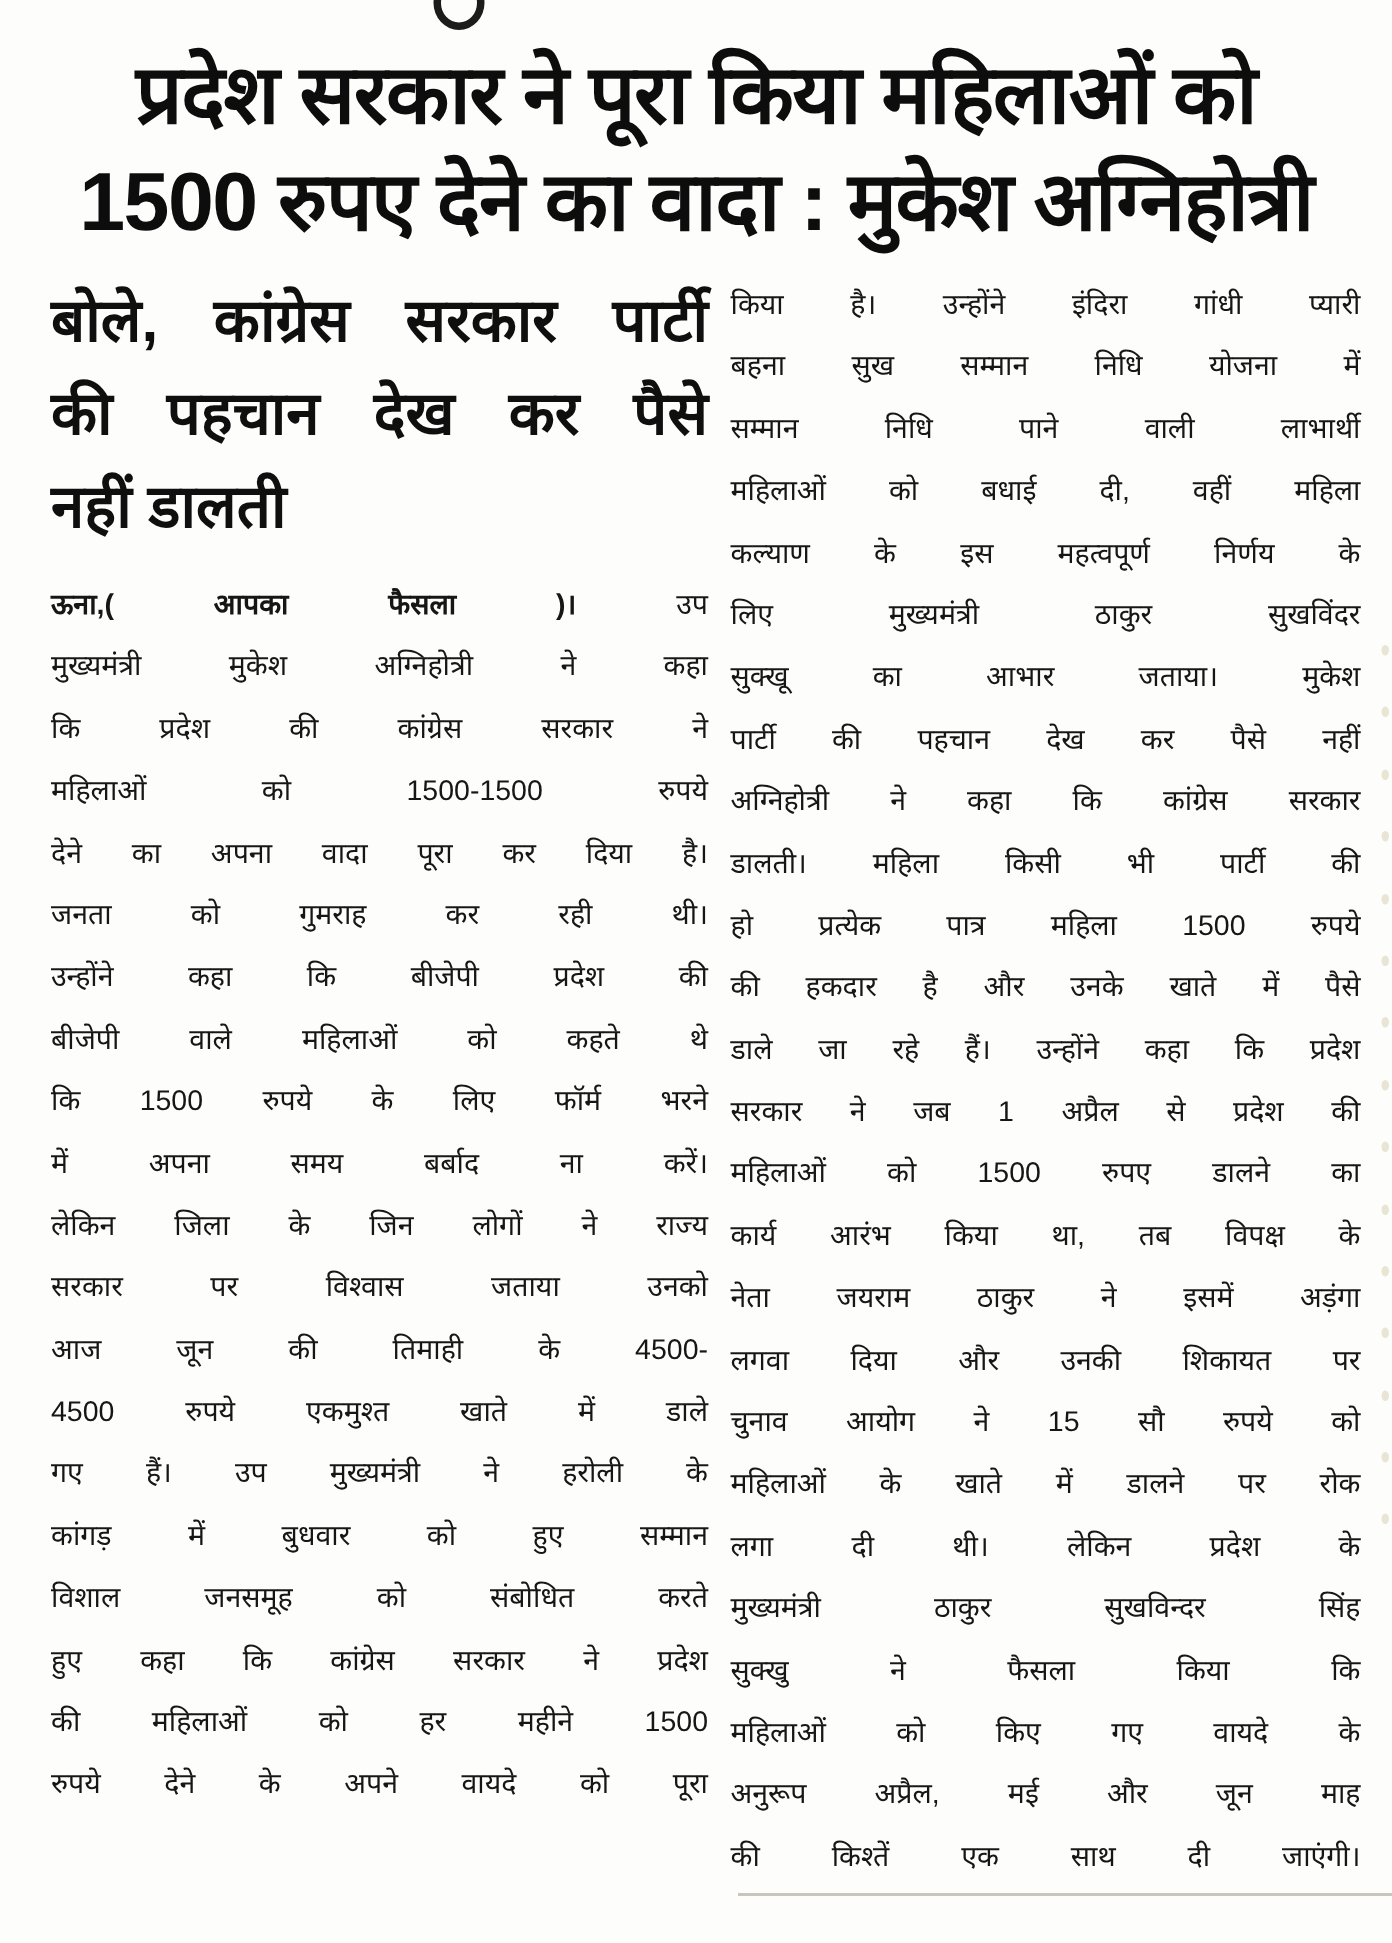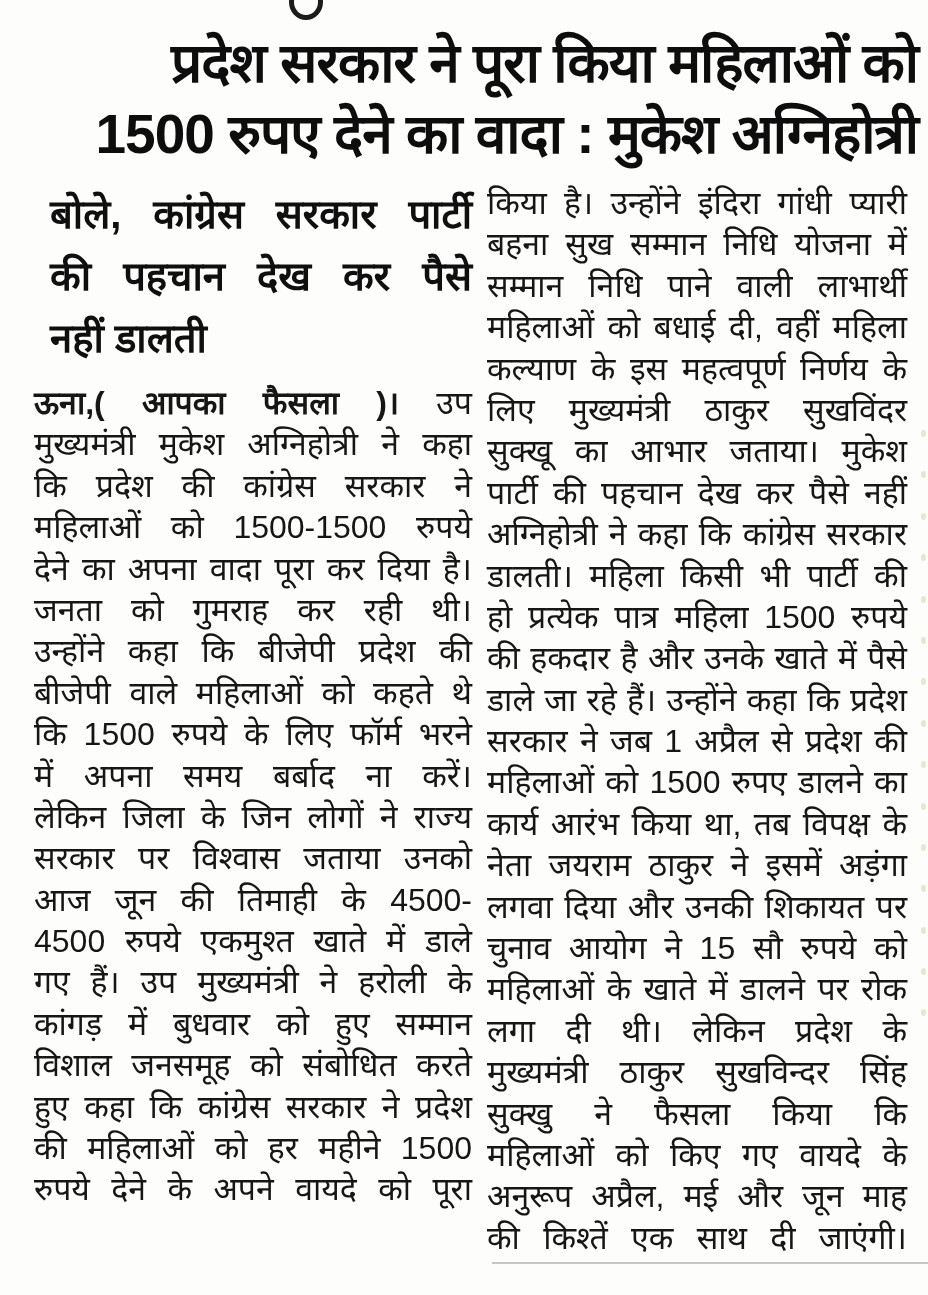--- a/index.html
+++ b/index.html
@@ -18,56 +18,56 @@
     position:absolute; left:289px; top:-16px;
     width:24px; height:26px;
     border:5px solid #1c1c1c;
     border-radius:50%;
     background:transparent;
   }
 
   
   .headline {
     position:absolute; top:28px; left:10px; right:10px;
-    text-align:right;
+    text-align:center;
     font-weight:bold;
     font-size:55px;
     line-height:71px;
     letter-spacing:-1px;
     color:#0d0d0d;
   }
   .headline .h-line { white-space:nowrap; }
 
   
   .columns {
     position:absolute; top:183px; left:34px; right:21px;
     display:flex;
     gap:15px;
   }
   .col-left  { width:438px; flex:0 0 auto; }
   .col-right { width:420px; flex:0 0 auto; }
 
   
-  .subhead { margin:0 0 14px 16px; }
+  .subhead { margin:0 0 14px 0; }
   .sub-line {
     font-weight:bold;
     font-size:40px;
     line-height:62px;
     height:62px;
     color:#0f0f0f;
     text-align:justify;
     text-align-last:justify;
     overflow:visible;
     white-space:nowrap;
   }
   .subhead .sub-line:last-child { text-align-last:left; }
 
   
   .body-line {
-    font-size:32px;
+    font-size:19px;
     line-height:41.4px;
     height:41.4px;
     text-align:justify;
     text-align-last:justify;
     white-space:nowrap;
     color:#161616;
   }
   .dateline-bold { font-weight:bold; }
 
   

